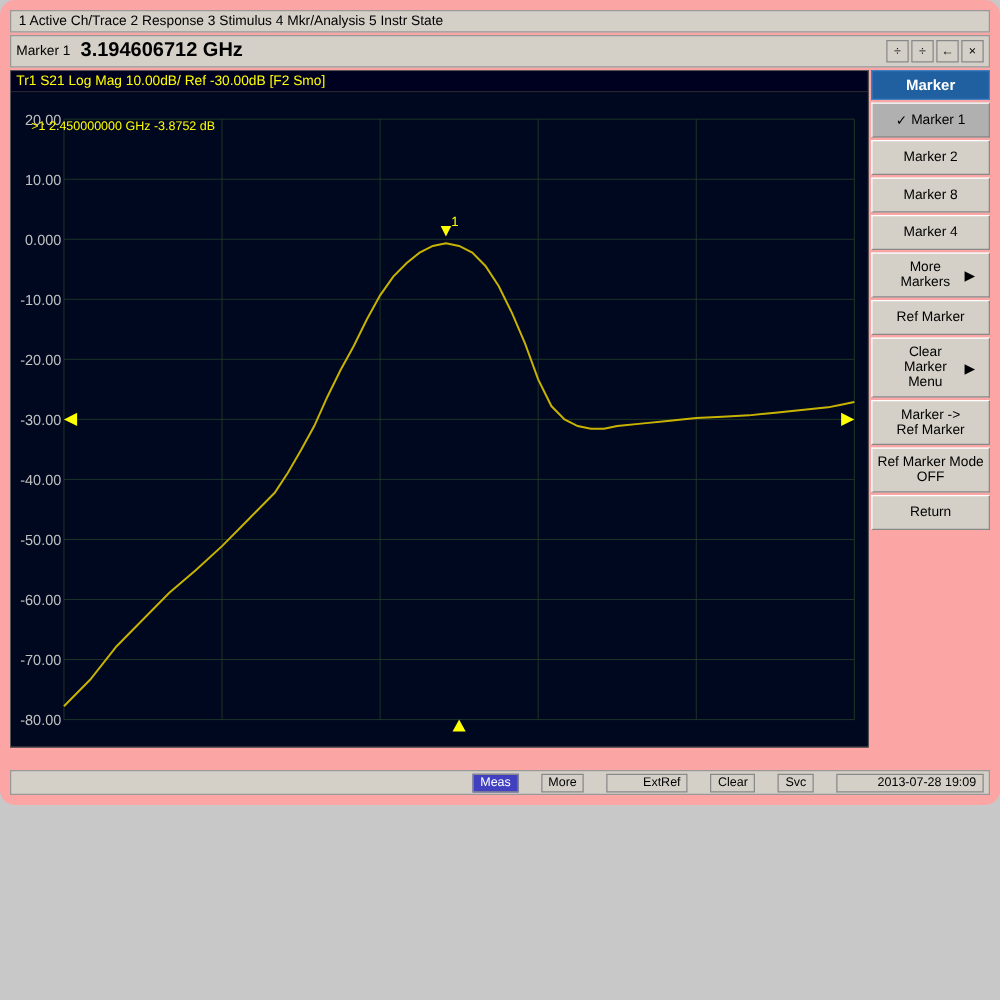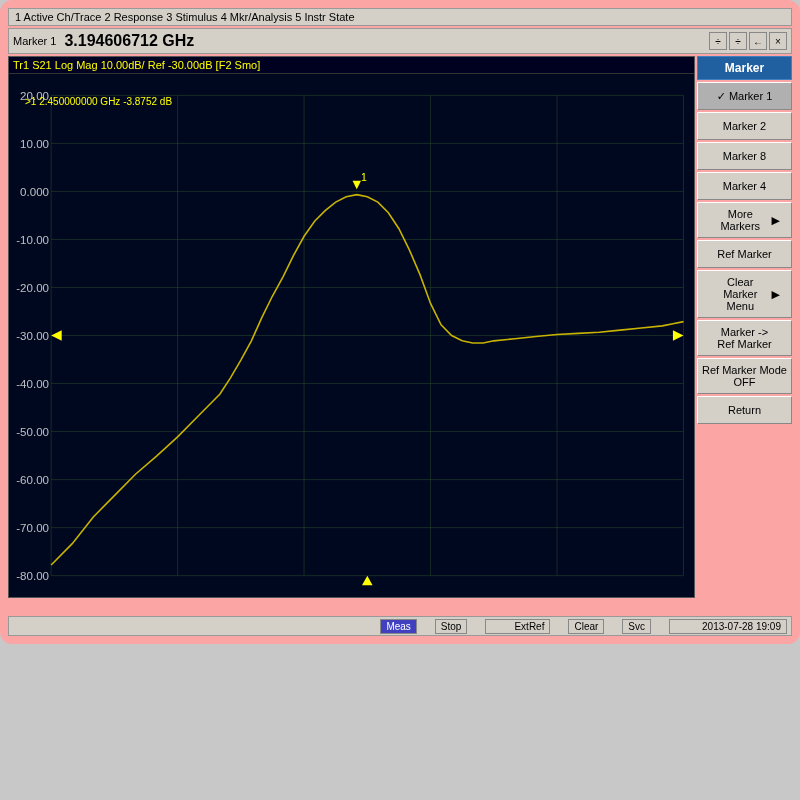--- a/index.html
+++ b/index.html
@@ -336,19 +336,19 @@
         <span>Ref Marker Mode<br>OFF</span>
       </div>
       <div class="sidebar-btn">
         <span>Return</span>
       </div>
     </div>
   </div>
 
   <div class="bottom-bar">
     <span class="status-badge badge-meas">Meas</span>
-    <span class="status-badge badge-stop">Stop</span>
+    <span class="status-badge badge-stop">More</span>
     <span class="status-badge badge-extref">ExtRef</span>
     <span class="status-badge badge-ready">Clear</span>
     <span class="status-badge badge-svc">Svc</span>
     <span class="status-badge badge-time">2013-07-28 19:09</span>
   </div>
 </div>
 
 </body></html>

